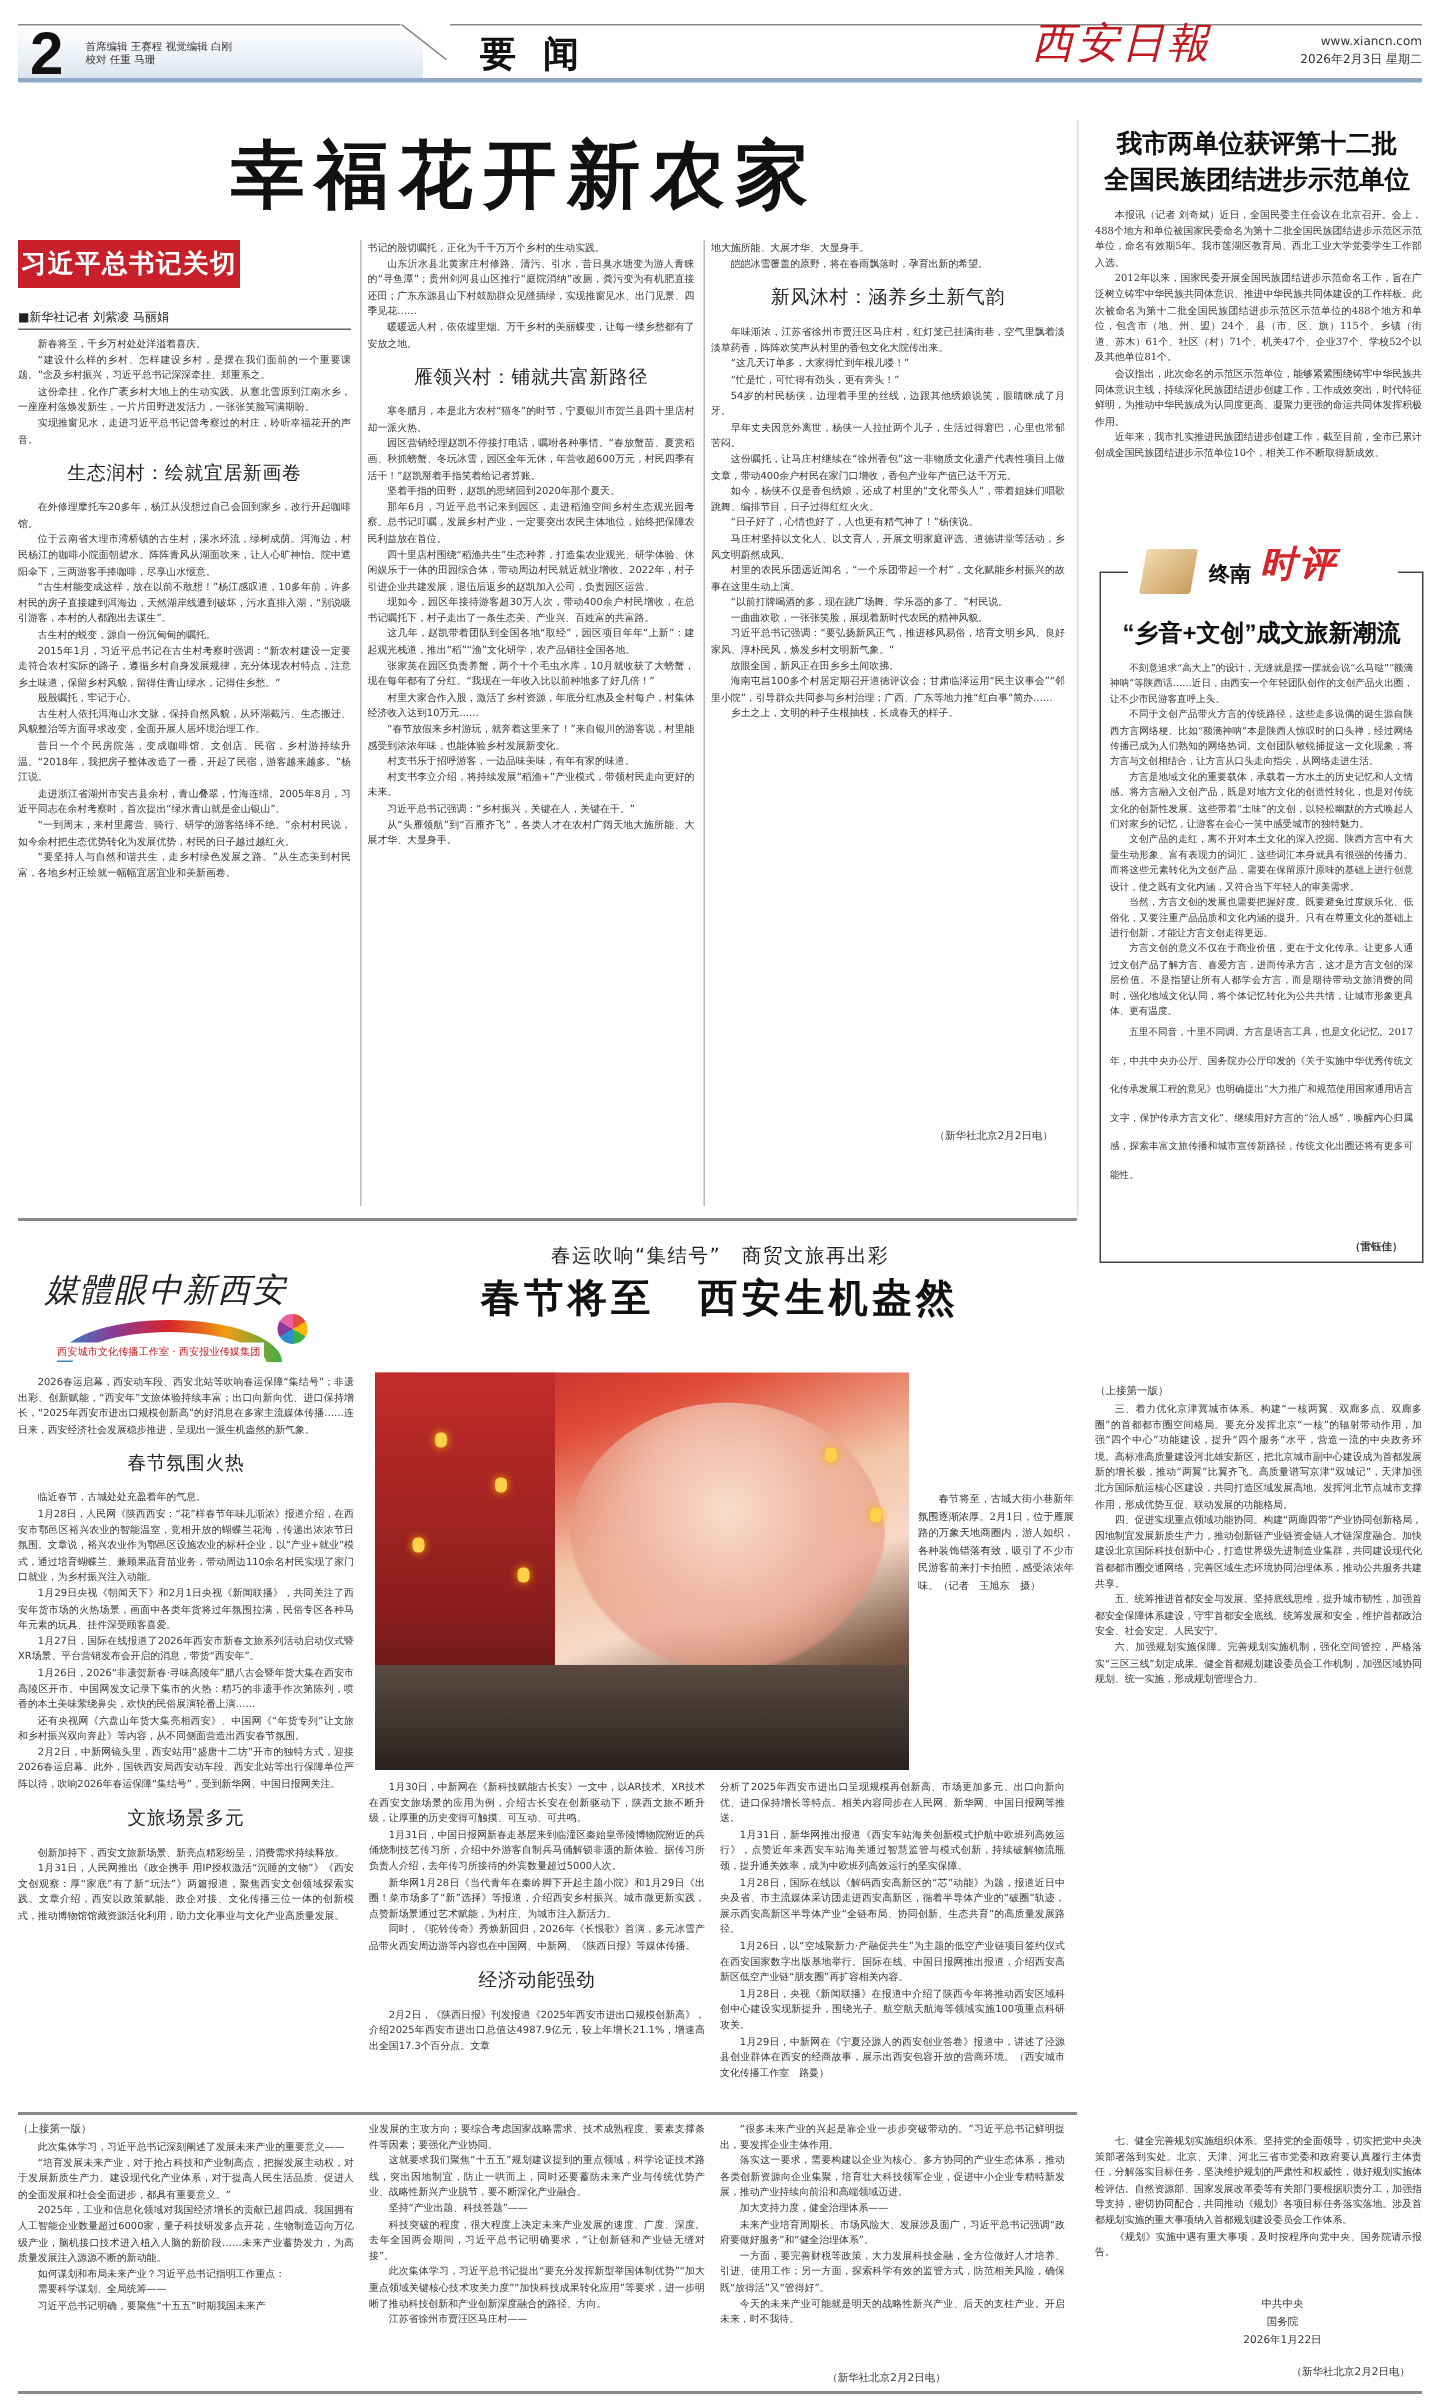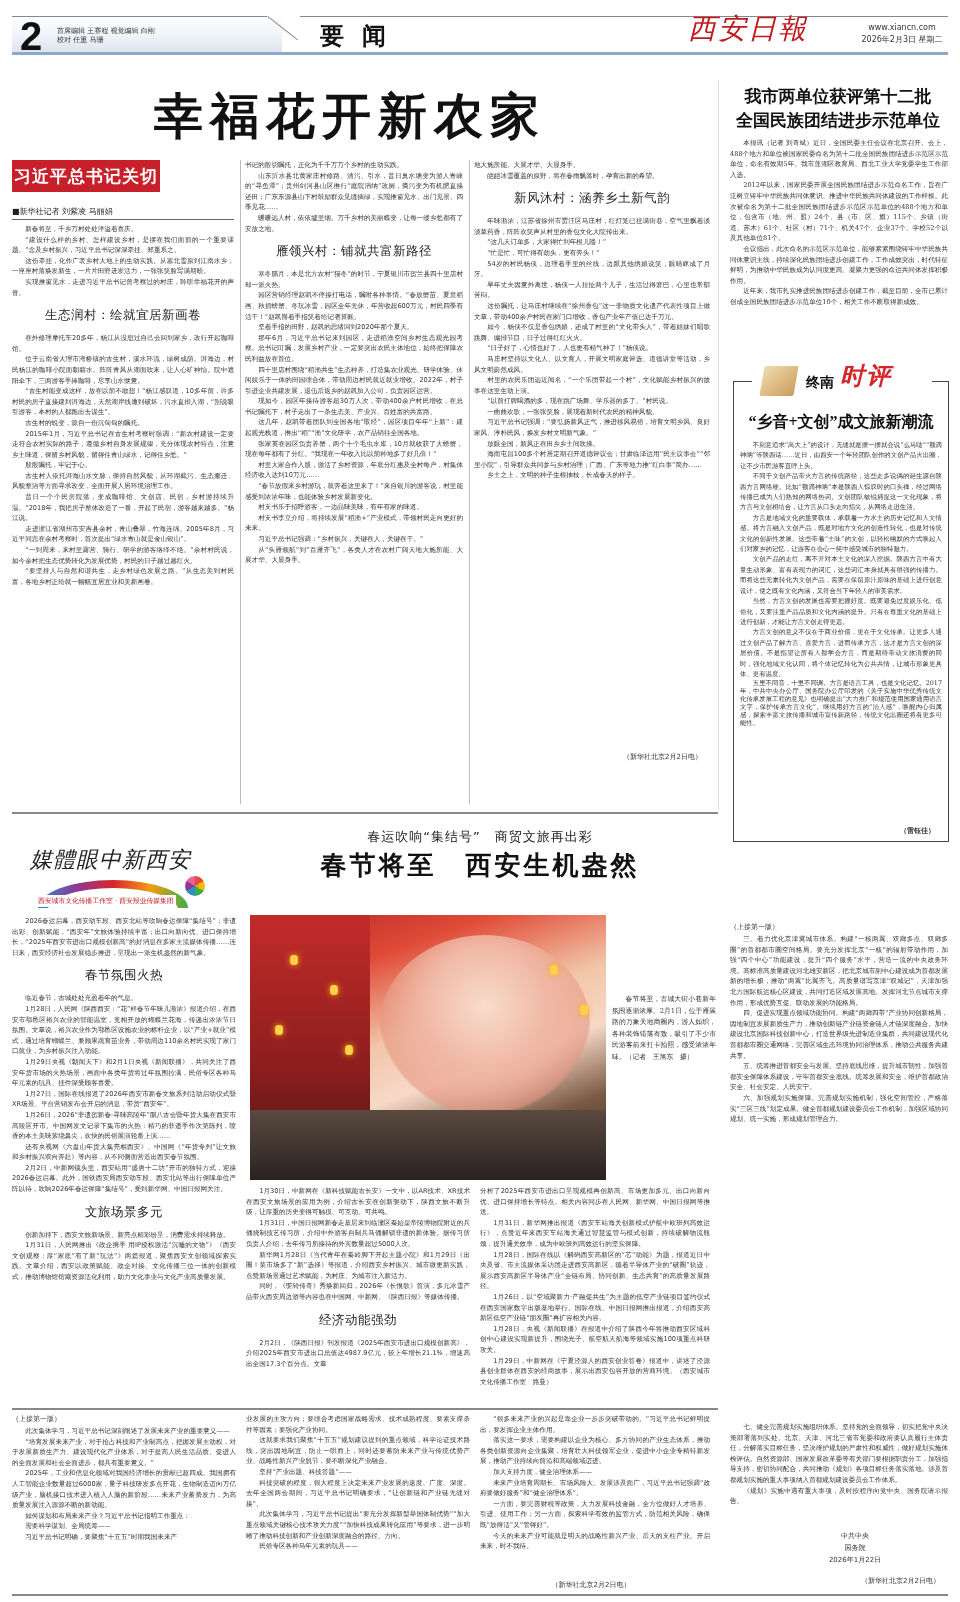--- a/index.html
+++ b/index.html
@@ -10,31 +10,31 @@
 .sub{font-size:12.5px;text-align:center;color:#222;margin:9px 0 9px;letter-spacing:0.5px}
 .col{position:absolute;overflow:hidden}
 
 .hdr-band{left:12px;top:16px;width:270px;height:36px;background:linear-gradient(180deg,#fff 0%,#eef2f7 60%,#dde4ee 100%)}
 .hdr-line{height:1px;background:#888}
 .hdr-blue{left:12px;top:52px;width:936px;height:3px;background:#8fa8c8}
 .pagenum{left:20px;top:14px;font-size:40px;font-weight:bold;color:#111;font-family:"Liberation Sans",sans-serif}
 .credits{left:57px;top:27px;font-size:7px;line-height:9px;color:#333}
 .section{left:320px;top:20px;font-size:24px;font-weight:bold;letter-spacing:18px;color:#111;font-family:"DejaVu Serif",serif}
 .logo{left:688px;top:10px;font-size:28px;color:#c0191f;font-style:italic;font-family:"DejaVu Serif",serif;letter-spacing:2px}
-.site{left:856px;top:22px;font-size:8px;color:#333;text-align:center;width:92px;line-height:12px}
+.site{left:856px;top:22px;font-size:8px;color:#333;text-align:right;width:92px;line-height:12px}
 .main-title{left:0;top:84px;width:700px;text-align:center;font-size:49px;font-weight:bold;letter-spacing:7px;color:#111}
 .red-box{left:12px;top:160px;width:148px;height:32px;background:#c8202a;color:#fff;font-size:17px;font-weight:bold;text-align:center;line-height:32px;letter-spacing:1px}
 .byline{font-size:8px;color:#222;border-bottom:1px solid #666;padding-bottom:2px;margin-bottom:4px}
 .rt-title{left:726px;top:84px;width:224px;text-align:center;font-size:17px;font-weight:bold;line-height:24px;color:#111;font-family:"DejaVu Serif",serif}
 .comment-box{left:733px;top:381px;width:216px;height:461px;border:1px solid #444}
 .cm-band{left:752px;top:362px;width:180px;height:42px;background:#fff}
 .cm-book{left:762px;top:366px;width:34px;height:30px;background:linear-gradient(135deg,#f2dcb0,#c99c5d);transform:skew(-10deg);border-radius:2px}
 .cm-text{left:806px;top:374px;font-size:14px;font-weight:bold;color:#111}
 .cm-red{left:840px;top:360px;font-size:24px;color:#d7262b;font-weight:bold;font-style:italic;letter-spacing:2px}
-.cm-title{left:733px;top:412px;width:216px;text-align:center;font-size:16px;font-weight:bold;color:#111;font-family:Liberation Serif, serif}
+.cm-title{left:733px;top:412px;width:216px;text-align:center;font-size:16px;font-weight:bold;color:#111;font-family:Liberation Sans, sans-serif}
 .ser{font-family:"DejaVu Serif",serif}
 .mt-logo{left:30px;top:845px;font-size:22px;font-style:italic;font-family:Liberation Sans, sans-serif;color:#222;letter-spacing:1px}
 .mt-rainbow{left:38px;top:880px;width:150px;height:28px;border-radius:50% 50% 0 0/100% 100% 0 0;background:linear-gradient(90deg,#2d8ec9,#8a3a97,#d7262b,#f39c12,#3cae48)}
 .mt-rb-inner{left:48px;top:888px;width:130px;height:22px;border-radius:50% 50% 0 0/100% 100% 0 0;background:#fff}
 .mt-sub{left:36px;top:895px;font-size:6.8px;color:#c0191f;background:#fff;padding:1px 2px;letter-spacing:0}
 .mt-flower{left:185px;top:876px;width:20px;height:20px;border-radius:50%;background:conic-gradient(#e84b3c 0 60deg,#f5b700 60deg 120deg,#3cae48 120deg 180deg,#2d8ec9 180deg 240deg,#8a3a97 240deg 300deg,#ea5fa0 300deg 360deg)}
 .sp-sub{left:240px;top:828px;width:480px;text-align:center;font-size:13px;color:#222;letter-spacing:1px}
 .sp-title{left:240px;top:848px;width:480px;text-align:center;font-size:26px;font-weight:bold;color:#111;letter-spacing:3px}
 .photo{left:250px;top:915px;width:356px;height:265px;background:linear-gradient(160deg,#b3232a 0%,#e04a36 22%,#f2c5a8 45%,#f7d9c8 60%,#7a5a44 78%,#2c2220 100%);overflow:hidden}
 .photo .bld{position:absolute;left:0;top:0;width:120px;height:265px;background:linear-gradient(180deg,#c22c2a,#8a1d1d 60%,#3a1712)}
@@ -155,21 +155,21 @@
 <div class="abs cm-text ser">终南</div>
 <div class="abs cm-red ser">时评</div>
 <div class="abs cm-title">“乡音+文创”成文旅新潮流</div>
 <div class="col" style="left:740px;top:440px;width:202px;height:396px">
   <p class="p ser" style="font-size:6.4px;line-height:10.4px">不刻意追求“高大上”的设计，无缝就是摆一摆就会说“么马哒”“额滴神呐”等陕西话……近日，由西安一个年轻团队创作的文创产品火出圈，让不少市民游客直呼上头。</p>
   <p class="p ser" style="font-size:6.4px;line-height:10.4px">不同于文创产品带火方言的传统路径，这些走多说偶的诞生源自陕西方言网络梗。比如“额滴神呐”本是陕西人惊叹时的口头禅，经过网络传播已成为人们熟知的网络热词。文创团队敏锐捕捉这一文化现象，将方言与文创相结合，让方言从口头走向指尖，从网络走进生活。</p>
   <p class="p ser" style="font-size:6.4px;line-height:10.4px">方言是地域文化的重要载体，承载着一方水土的历史记忆和人文情感。将方言融入文创产品，既是对地方文化的创造性转化，也是对传统文化的创新性发展。这些带着“土味”的文创，以轻松幽默的方式唤起人们对家乡的记忆，让游客在会心一笑中感受城市的独特魅力。</p>
   <p class="p ser" style="font-size:6.4px;line-height:10.4px">文创产品的走红，离不开对本土文化的深入挖掘。陕西方言中有大量生动形象、富有表现力的词汇，这些词汇本身就具有很强的传播力。而将这些元素转化为文创产品，需要在保留原汁原味的基础上进行创意设计，使之既有文化内涵，又符合当下年轻人的审美需求。</p>
   <p class="p ser" style="font-size:6.4px;line-height:10.4px">当然，方言文创的发展也需要把握好度。既要避免过度娱乐化、低俗化，又要注重产品品质和文化内涵的提升。只有在尊重文化的基础上进行创新，才能让方言文创走得更远。</p>
   <p class="p ser" style="font-size:6.4px;line-height:10.4px">方言文创的意义不仅在于商业价值，更在于文化传承。让更多人通过文创产品了解方言、喜爱方言，进而传承方言，这才是方言文创的深层价值。不是指望让所有人都学会方言，而是期待带动文旅消费的同时，强化地域文化认同，将个体记忆转化为公共共情，让城市形象更具体、更有温度。</p>
-  <p class="p ser" style="font-size:6.4px;line-height:8px">五里不同音，十里不同调。方言是语言工具，也是文化记忆。2017年，中共中央办公厅、国务院办公厅印发的《关于实施中华优秀传统文化传承发展工程的意见》也明确提出“大力推广和规范使用国家通用语言文字，保护传承方言文化”。继续用好方言的“治人感”，唤醒内心归属感，探索丰富文旅传播和城市宣传新路径，传统文化出圈还将有更多可能性。</p>
+  <p class="p ser" style="font-size:6.4px;line-height:19px">五里不同音，十里不同调。方言是语言工具，也是文化记忆。2017年，中共中央办公厅、国务院办公厅印发的《关于实施中华优秀传统文化传承发展工程的意见》也明确提出“大力推广和规范使用国家通用语言文字，保护传承方言文化”。继续用好方言的“治人感”，唤醒内心归属感，探索丰富文旅传播和城市宣传新路径，传统文化出圈还将有更多可能性。</p>
 </div>
 <div class="abs" style="left:900px;top:826px;font-size:7px;font-weight:bold;color:#333">（雷钰佳）</div>
 
 <div class="col" style="left:730px;top:922px;width:218px;height:500px">
   <div style="font-size:7px;color:#333;margin-bottom:2px">（上接第一版）</div>
   <p class="p">三、着力优化京津冀城市体系。构建“一核两翼、双廊多点、双廊多圈”的首都都市圈空间格局。要充分发挥北京“一核”的辐射带动作用，加强“四个中心”功能建设，提升“四个服务”水平，营造一流的中央政务环境。高标准高质量建设河北雄安新区，把北京城市副中心建设成为首都发展新的增长极，推动“两翼”比翼齐飞。高质量谱写京津“双城记”，天津加强北方国际航运核心区建设，共同打造区域发展高地。发挥河北节点城市支撑作用，形成优势互促、联动发展的功能格局。</p>
   <p class="p">四、促进实现重点领域功能协同。构建“两廊四带”产业协同创新格局，因地制宜发展新质生产力，推动创新链产业链资金链人才链深度融合。加快建设北京国际科技创新中心，打造世界级先进制造业集群，共同建设现代化首都都市圈交通网络，完善区域生态环境协同治理体系，推动公共服务共建共享。</p>
   <p class="p">五、统筹推进首都安全与发展。坚持底线思维，提升城市韧性，加强首都安全保障体系建设，守牢首都安全底线。统筹发展和安全，维护首都政治安全、社会安定、人民安宁。</p>
   <p class="p">六、加强规划实施保障。完善规划实施机制，强化空间管控，严格落实“三区三线”划定成果。健全首都规划建设委员会工作机制，加强区域协同规划、统一实施，形成规划管理合力。</p>
 </div>
@@ -249,21 +249,21 @@
   <p class="p">如何谋划和布局未来产业？习近平总书记指明工作重点：</p>
   <p class="p">需要科学谋划、全局统筹——</p>
   <p class="p">习近平总书记明确，要聚焦“十五五”时期我国未来产</p>
 </div>
 <div class="col" style="left:246px;top:1414px;width:224px;height:180px">
   <p class="p ni">业发展的主攻方向；要综合考虑国家战略需求、技术成熟程度、要素支撑条件等因素；要强化产业协同。</p>
   <p class="p">这就要求我们聚焦“十五五”规划建议提到的重点领域，科学论证技术路线，突出因地制宜，防止一哄而上，同时还要蓄防未来产业与传统优势产业、战略性新兴产业脱节，要不断深化产业融合。</p>
   <p class="p">坚持“产业出题、科技答题”——</p>
   <p class="p">科技突破的程度，很大程度上决定未来产业发展的速度、广度、深度。去年全国两会期间，习近平总书记明确要求，“让创新链和产业链无缝对接”。</p>
   <p class="p">此次集体学习，习近平总书记提出“要充分发挥新型举国体制优势”“加大重点领域关键核心技术攻关力度”“加快科技成果转化应用”等要求，进一步明晰了推动科技创新和产业创新深度融合的路径、方向。</p>
-  <p class="p">民俗专区各种马年元素的玩具——</p>
+  <p class="p">江苏省徐州市贾汪区马庄村——</p>
 </div>
 <div class="col" style="left:480px;top:1414px;width:230px;height:166px">
   <p class="p">“很多未来产业的兴起是靠企业一步步突破带动的。”习近平总书记鲜明提出，要发挥企业主体作用。</p>
   <p class="p">落实这一要求，需要构建以企业为核心、多方协同的产业生态体系，推动各类创新资源向企业集聚，培育壮大科技领军企业，促进中小企业专精特新发展，推动产业持续向前沿和高端领域迈进。</p>
   <p class="p">加大支持力度，健全治理体系——</p>
   <p class="p">未来产业培育周期长、市场风险大、发展涉及面广，习近平总书记强调“政府要做好服务”和“健全治理体系”。</p>
   <p class="p">一方面，要完善财税等政策，大力发展科技金融，全方位做好人才培养、引进、使用工作；另一方面，探索科学有效的监管方式，防范相关风险，确保既“放得活”又“管得好”。</p>
   <p class="p">今天的未来产业可能就是明天的战略性新兴产业、后天的支柱产业。开启未来，时不我待。</p>
 </div>
 <div class="abs dateline" style="left:480px;top:1580px;width:230px;text-align:center">（新华社北京2月2日电）</div>

